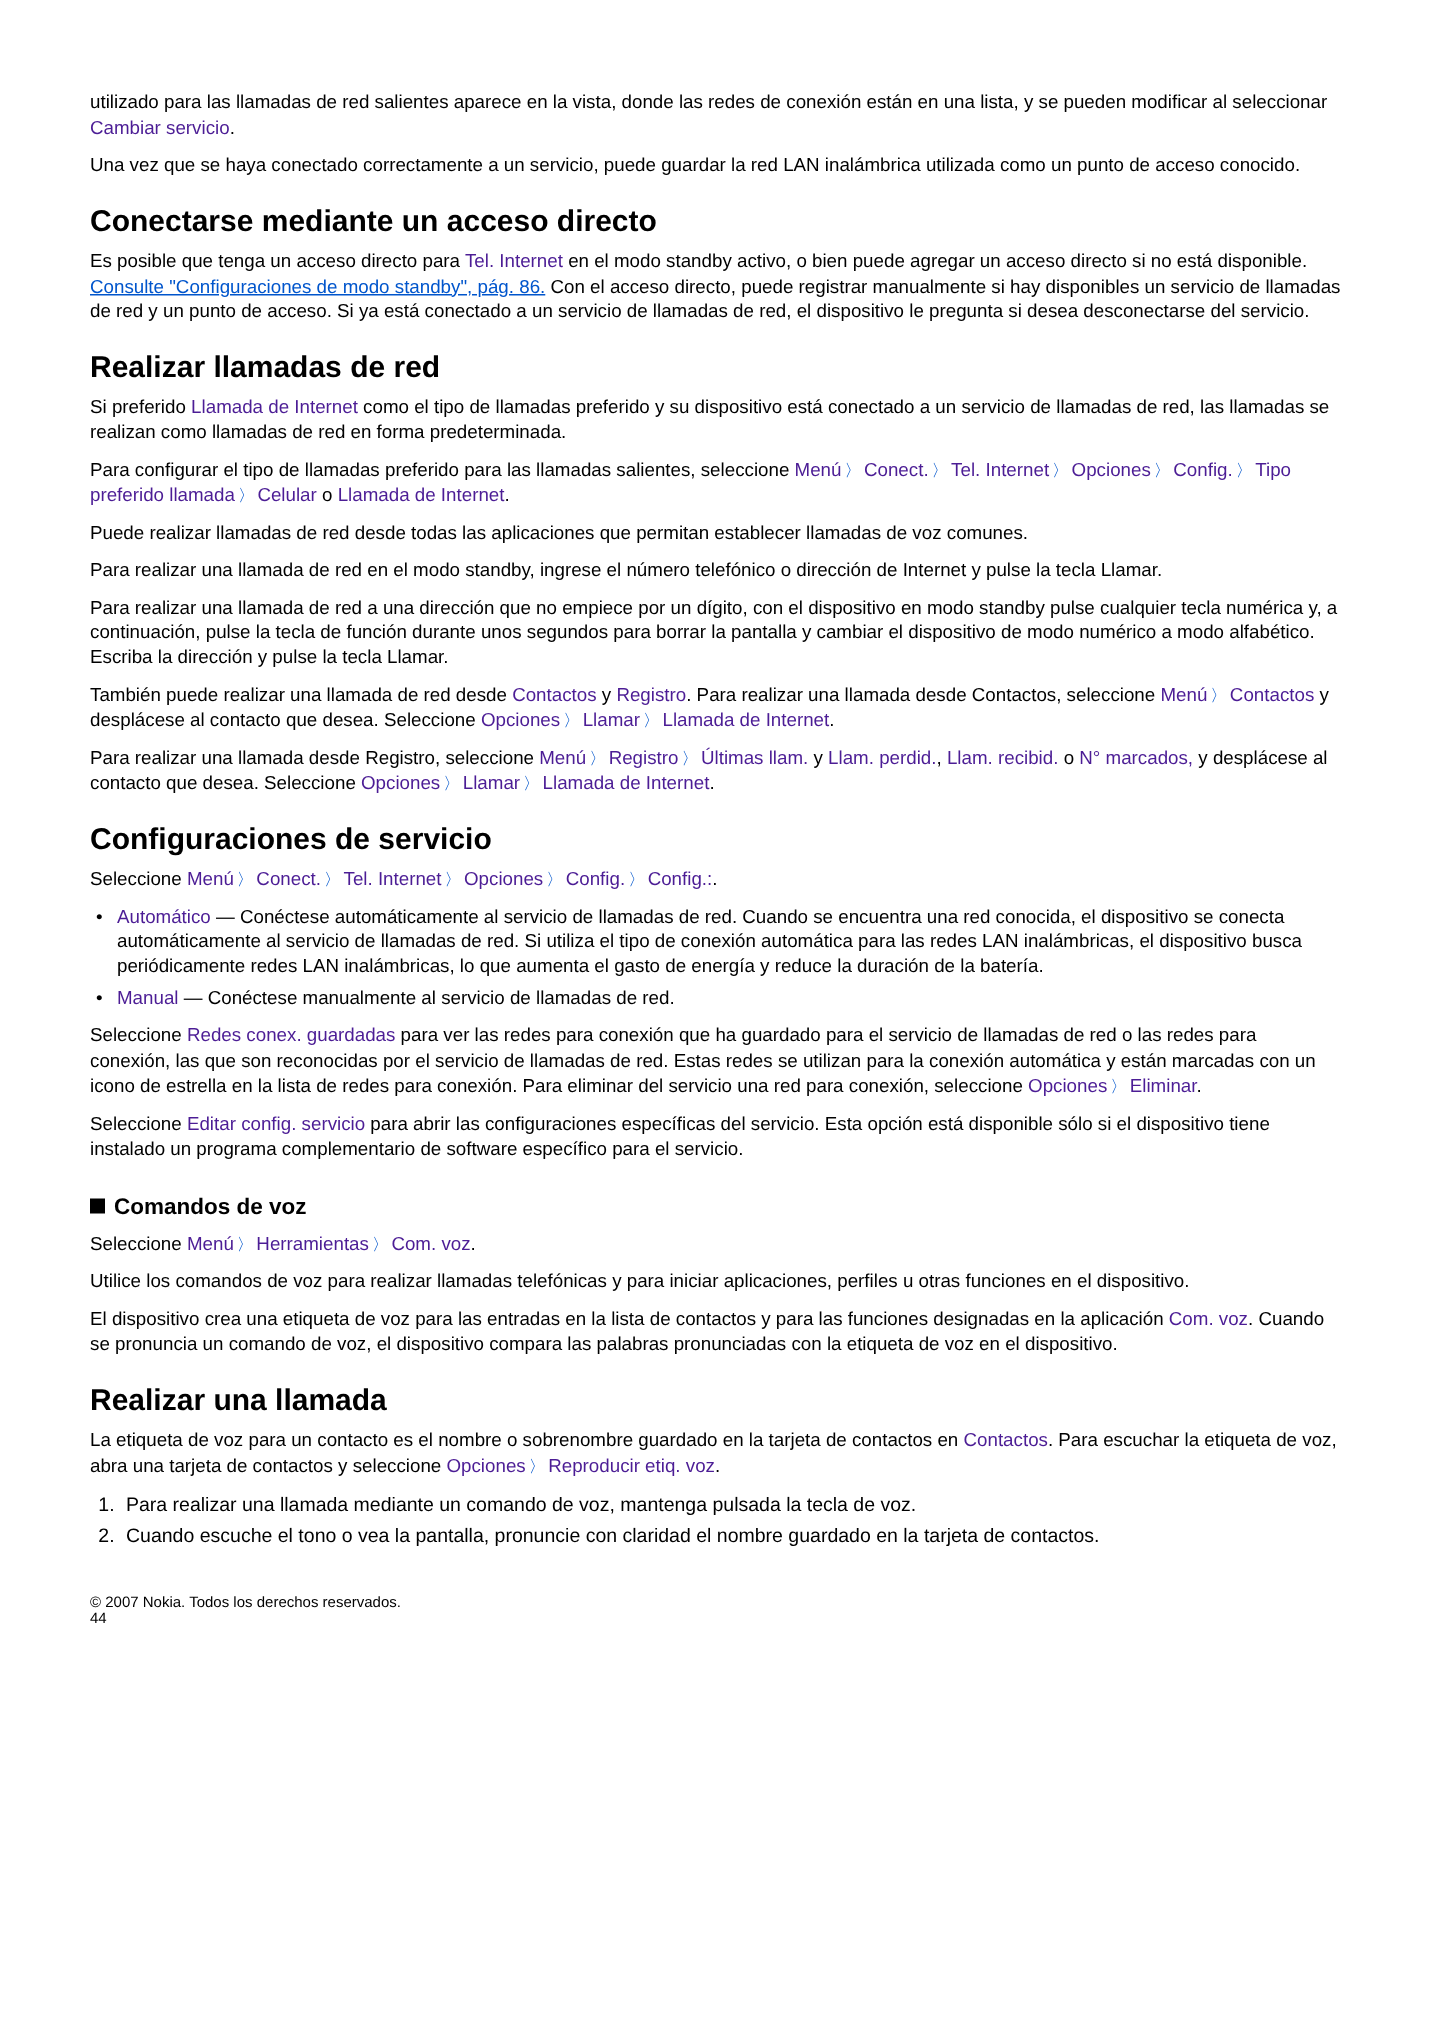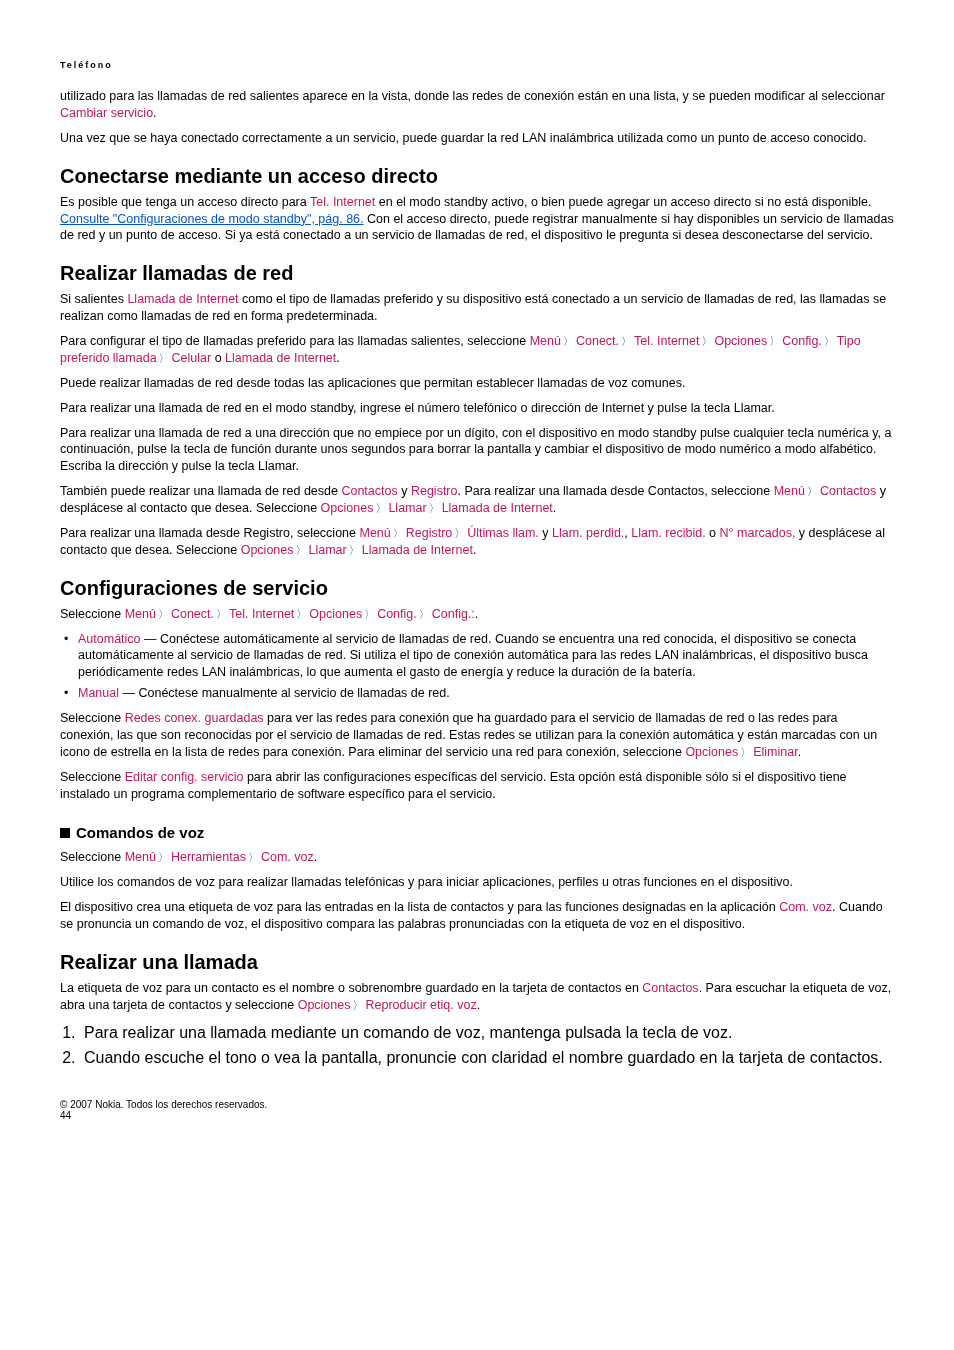--- a/index.html
+++ b/index.html
@@ -28,21 +28,21 @@
     font-size: 20px;
     font-weight: bold;
     margin: 18px 0 6px 0;
   }
   .major-heading {
     font-size: 15px;
     font-weight: bold;
     margin: 22px 0 8px 0;
   }
   .link {
-    color: #be185d;
+    color: #4c1d95;
   }
   .link-u {
     color: #0055cc;
     text-decoration: underline;
   }
   .chevron {
     color: #0055cc;
     font-size: 11px;
     padding: 0 2px;
     display: inline-block;
@@ -61,21 +61,21 @@
   }
   ul.bullets li::before {
     content: "•";
     position: absolute;
     left: 0;
     top: 0;
   }
   ol.numbered {
     padding-left: 20px;
     margin: 6px 0 8px 0;
-    font-size: 16px;
+    font-size: 13px;
     line-height: 1.35;
   }
   ol.numbered li {
     padding-left: 4px;
     margin-bottom: 4px;
   }
   .square {
     display: inline-block;
     width: 10px;
     height: 10px;
@@ -89,35 +89,34 @@
     display: flex;
     justify-content: space-between;
     width: 430px;
     flex-direction: column;
   }
 </style>
 </head>
 <body>
 
 <div class="page">
-  <div class="header-label">Teléfono</div>
 
   <p class="body-text">
     <span>utilizado para las llamadas de red salientes aparece en la vista, donde las redes de conexión están en una lista, y se pueden modificar al seleccionar </span><span class="link">Cambiar servicio</span><span>.</span>
   </p>
   <p class="body-text">Una vez que se haya conectado correctamente a un servicio, puede guardar la red LAN inalámbrica utilizada como un punto de acceso conocido.</p>
 
   <div class="section-heading">Conectarse mediante un acceso directo</div>
   <p class="body-text">
     <span>Es posible que tenga un acceso directo para </span><span class="link">Tel. Internet</span><span> en el modo standby activo, o bien puede agregar un acceso directo si no está disponible. </span><span class="link-u">Consulte "Configuraciones de modo standby", pág. 86.</span><span> Con el acceso directo, puede registrar manualmente si hay disponibles un servicio de llamadas de red y un punto de acceso. Si ya está conectado a un servicio de llamadas de red, el dispositivo le pregunta si desea desconectarse del servicio.</span>
   </p>
 
   <div class="section-heading">Realizar llamadas de red</div>
   <p class="body-text">
-    <span>Si salientes </span><span class="link">Llamada de Internet</span><span> como el tipo de llamadas preferido y su dispositivo está conectado a un servicio de llamadas de red, las llamadas se realizan como llamadas de red en forma predeterminada.</span>
+    <span>Si preferido </span><span class="link">Llamada de Internet</span><span> como el tipo de llamadas preferido y su dispositivo está conectado a un servicio de llamadas de red, las llamadas se realizan como llamadas de red en forma predeterminada.</span>
   </p>
   <p class="body-text">
     <span>Para configurar el tipo de llamadas preferido para las llamadas salientes, seleccione </span><span class="link">Menú</span><span class="chevron">〉</span><span class="link">Conect.</span><span class="chevron">〉</span><span class="link">Tel. Internet</span><span class="chevron">〉</span><span class="link">Opciones</span><span class="chevron">〉</span><span class="link">Config.</span><span class="chevron">〉</span><span class="link">Tipo preferido llamada</span><span class="chevron">〉</span><span class="link">Celular</span><span> o </span><span class="link">Llamada de Internet</span><span>.</span>
   </p>
   <p class="body-text">Puede realizar llamadas de red desde todas las aplicaciones que permitan establecer llamadas de voz comunes.</p>
   <p class="body-text">Para realizar una llamada de red en el modo standby, ingrese el número telefónico o dirección de Internet y pulse la tecla Llamar.</p>
   <p class="body-text">Para realizar una llamada de red a una dirección que no empiece por un dígito, con el dispositivo en modo standby pulse cualquier tecla numérica y, a continuación, pulse la tecla de función durante unos segundos para borrar la pantalla y cambiar el dispositivo de modo numérico a modo alfabético. Escriba la dirección y pulse la tecla Llamar.</p>
   <p class="body-text">
     <span>También puede realizar una llamada de red desde </span><span class="link">Contactos</span><span> y </span><span class="link">Registro</span><span>. Para realizar una llamada desde Contactos, seleccione </span><span class="link">Menú</span><span class="chevron">〉</span><span class="link">Contactos</span><span> y desplácese al contacto que desea. Seleccione </span><span class="link">Opciones</span><span class="chevron">〉</span><span class="link">Llamar</span><span class="chevron">〉</span><span class="link">Llamada de Internet</span><span>.</span>
   </p>

